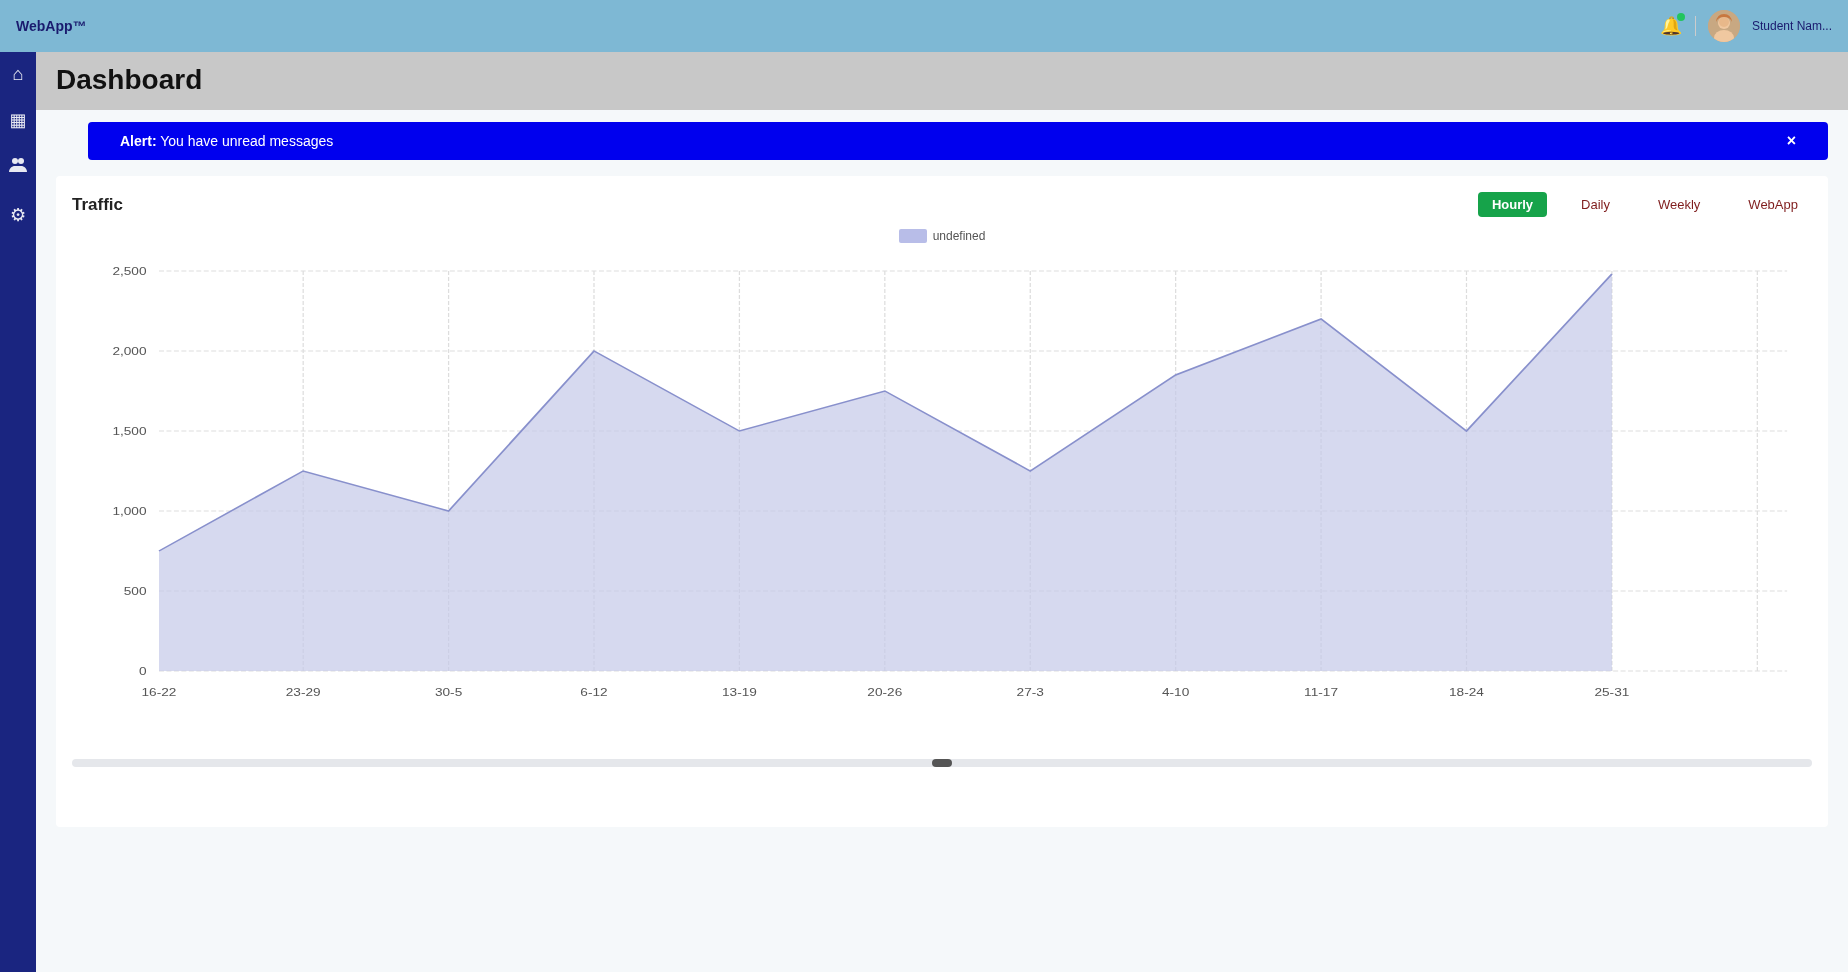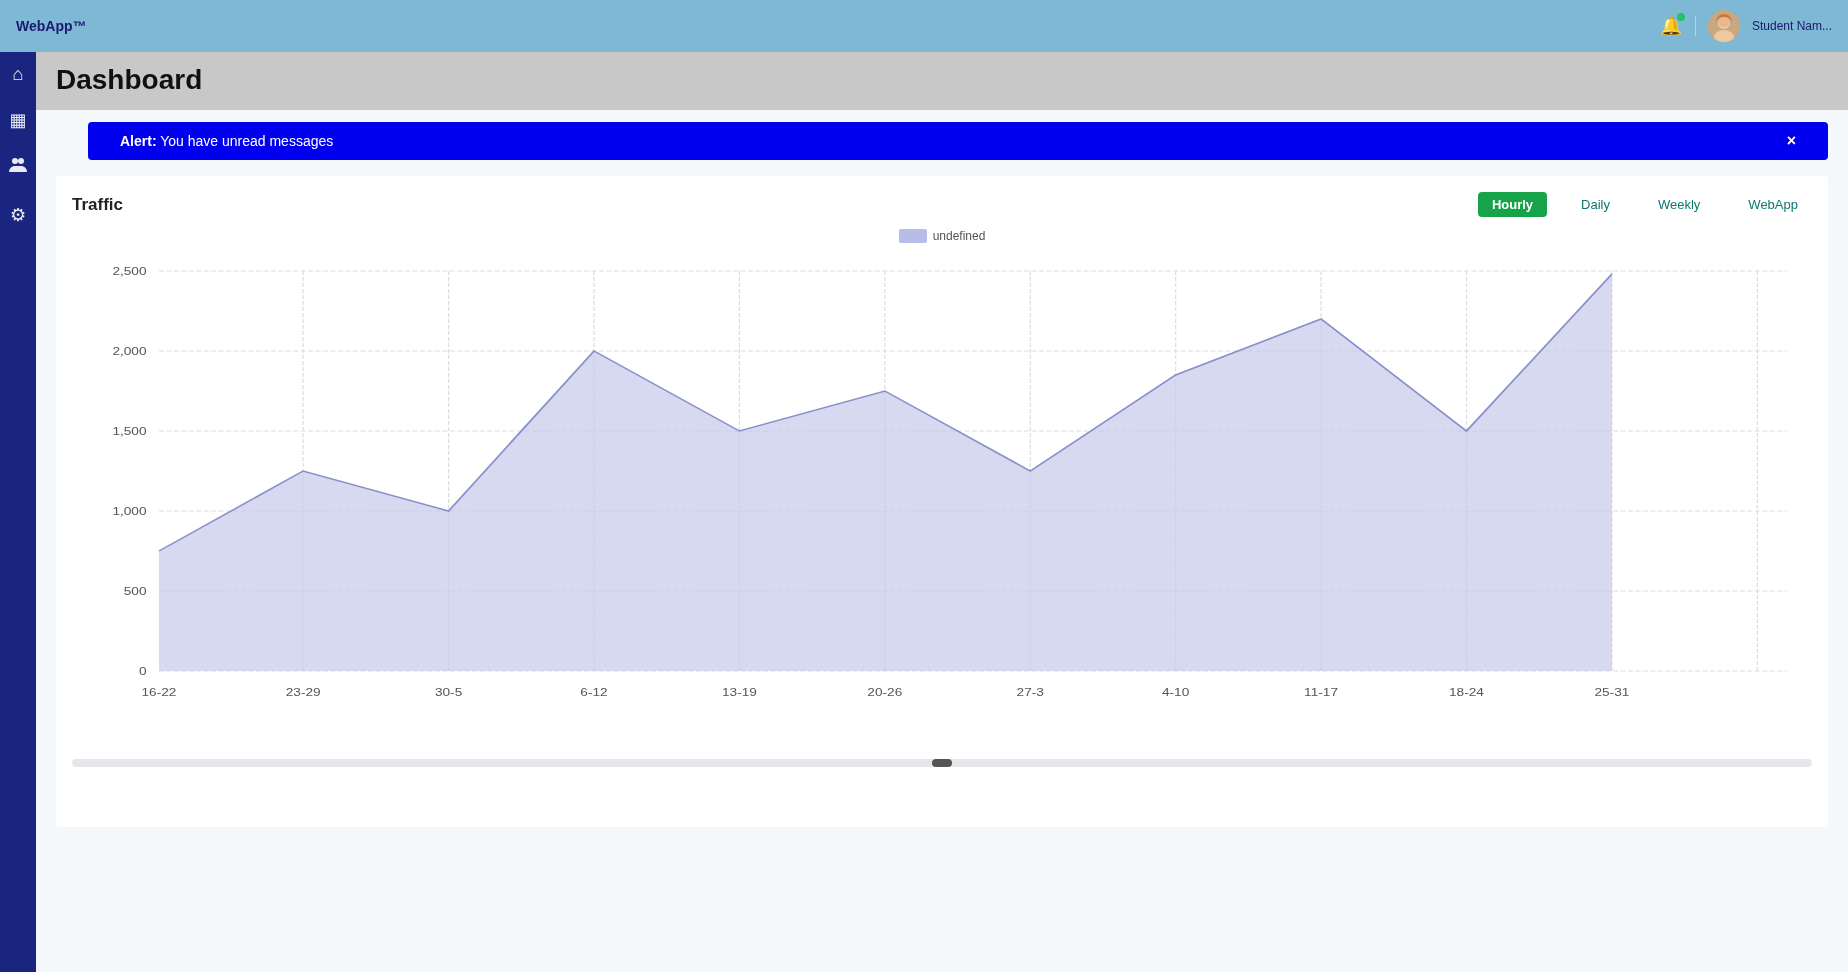--- a/index.html
+++ b/index.html
@@ -158,21 +158,21 @@
       gap: 20px;
       align-items: center;
     }
     .time-btn {
       padding: 5px 14px;
       border: none;
       border-radius: 4px;
       cursor: pointer;
       font-size: 13px;
       background: transparent;
-      color: #0f766e;
+      color: #7f1d1d;
     }
     .time-btn.active {
       background: #16a34a;
       color: white;
       font-weight: bold;
     }
 
     
     .chart-container {
       position: relative;

